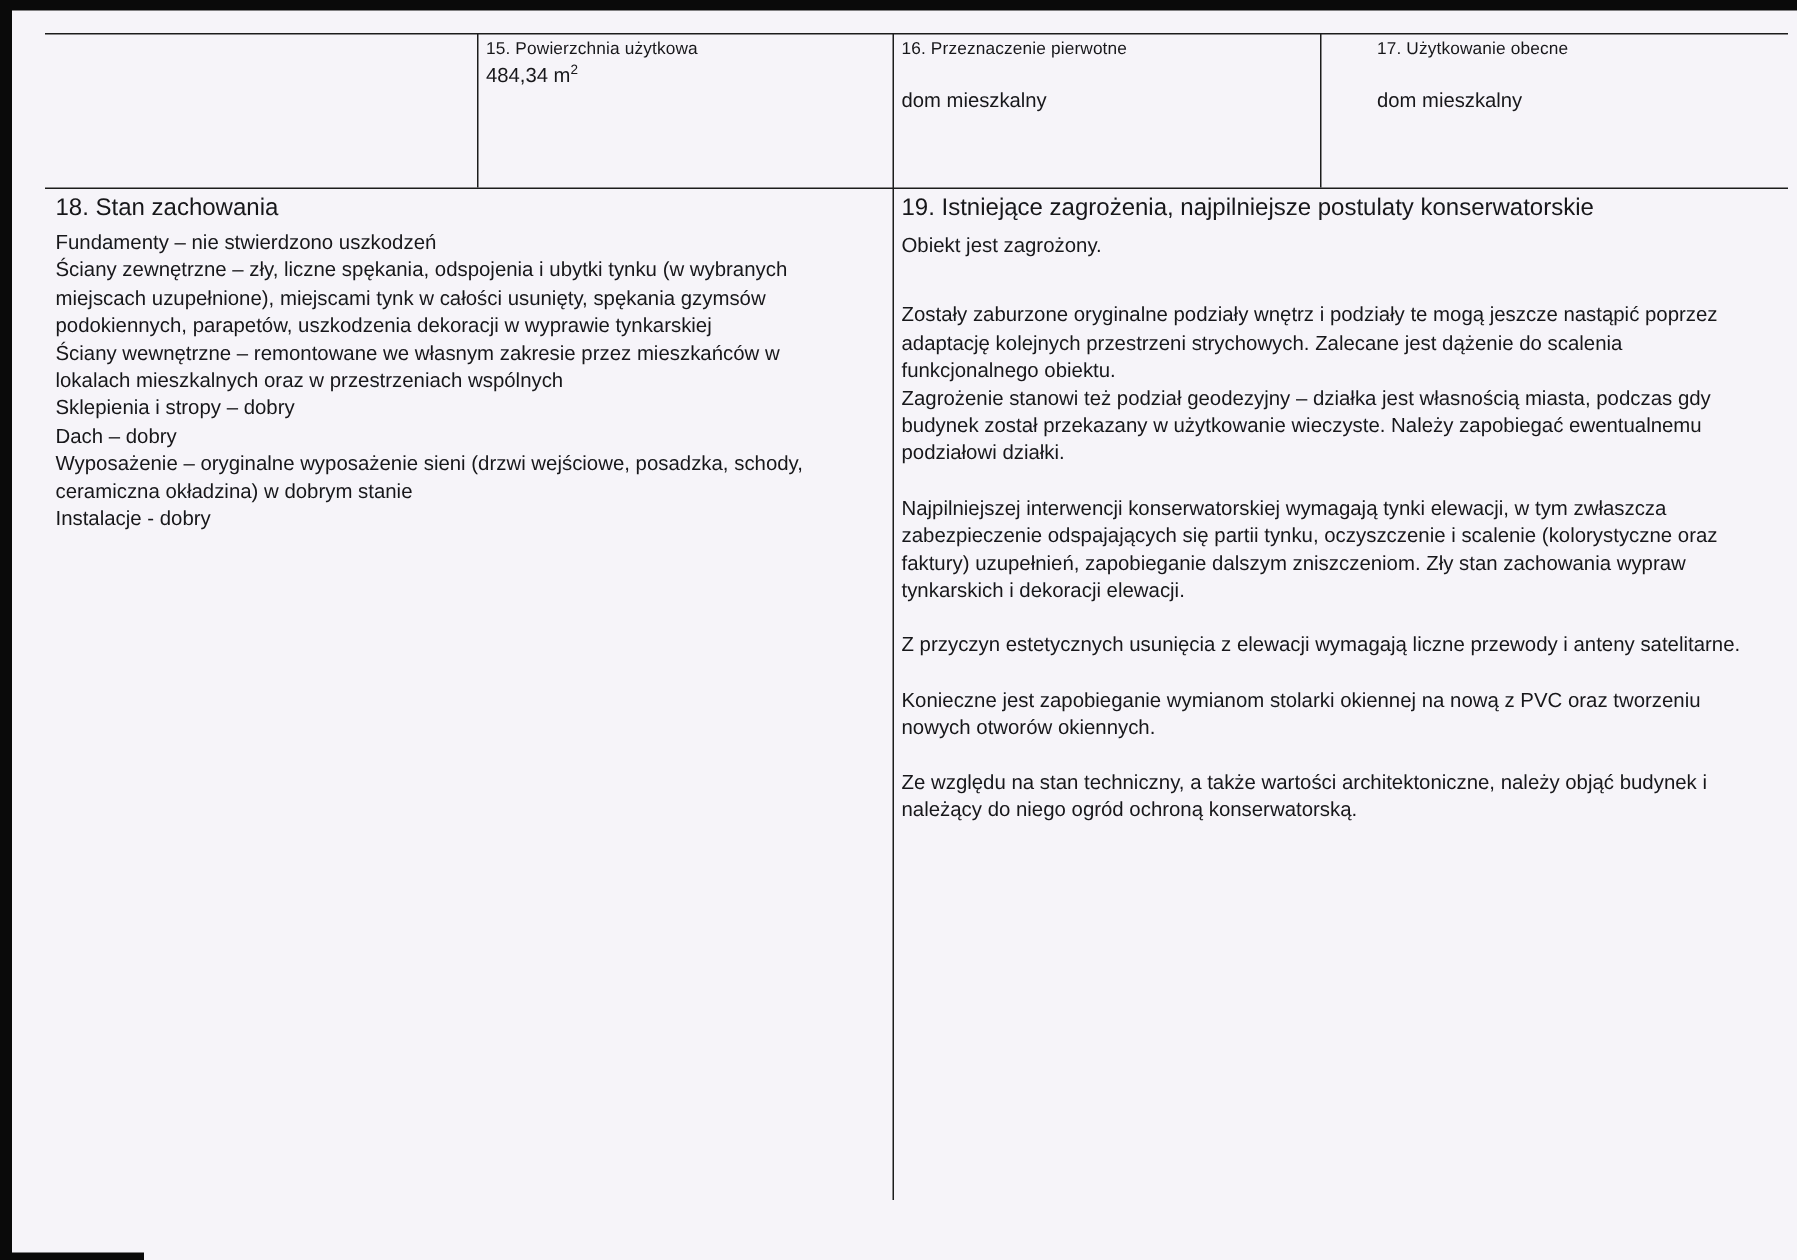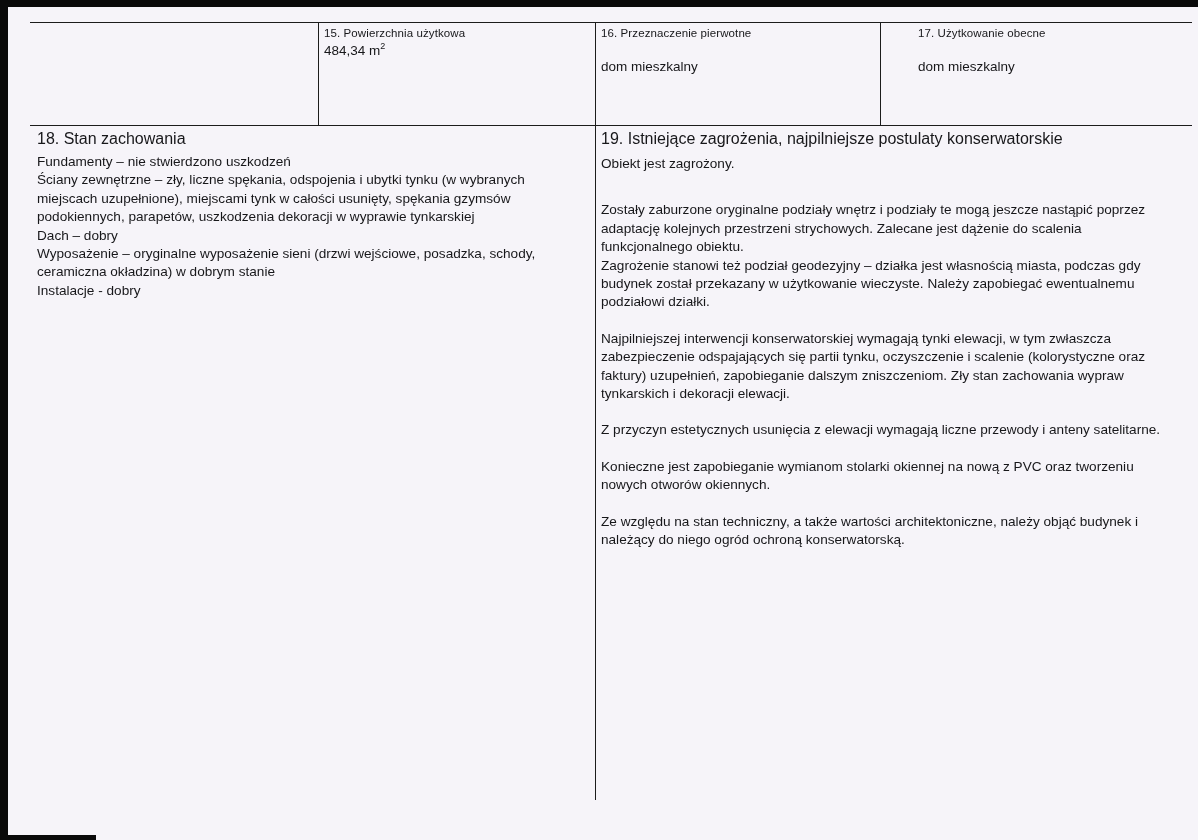--- a/index.html
+++ b/index.html
@@ -79,20 +79,22 @@
 
   <div class="cell" style="left:886px; top:27px; width:300px;margin-left:32px;">
     <div class="cell-label">17. Użytkowanie obecne</div>
     <div class="cell-value" style="margin-top:20px;">dom mieszkalny</div>
   </div>
 
   <div class="section-label" style="left:37px; top:130px;">18. Stan zachowania</div>
   <div class="body-col" style="left:37px; top:153px; width:528px;">
     <p class="item">Fundamenty – nie stwierdzono uszkodzeń</p>
     <p class="item">Ściany zewnętrzne – zły,  liczne spękania, odspojenia i ubytki tynku (w wybranych miejscach uzupełnione), miejscami tynk w całości usunięty, spękania gzymsów podokiennych, parapetów, uszkodzenia dekoracji w wyprawie tynkarskiej</p>
+    <p class="item">Ściany wewnętrzne – remontowane we własnym zakresie przez mieszkańców w lokalach mieszkalnych oraz w przestrzeniach wspólnych</p>
+    <p class="item">Sklepienia i stropy – dobry</p>
     <p class="item">Dach – dobry</p>
     <p class="item">Wyposażenie – oryginalne wyposażenie sieni (drzwi wejściowe, posadzka, schody, ceramiczna okładzina) w dobrym stanie</p>
     <p class="item">Instalacje - dobry</p>
   </div>
 
   <div class="section-label" style="left:601px; top:130px;">19. Istniejące zagrożenia, najpilniejsze postulaty konserwatorskie</div>
   <div class="body-col" style="left:601px; top:155px; width:562px;">
     <p>Obiekt jest zagrożony.</p>
     <p class="joined">Zostały zaburzone oryginalne podziały wnętrz i podziały te mogą jeszcze nastąpić poprzez adaptację kolejnych przestrzeni strychowych. Zalecane jest dążenie do scalenia funkcjonalnego obiektu.</p>
     <p>Zagrożenie stanowi też podział geodezyjny – działka jest własnością miasta, podczas gdy budynek został przekazany w użytkowanie wieczyste. Należy zapobiegać ewentualnemu podziałowi działki.</p>

